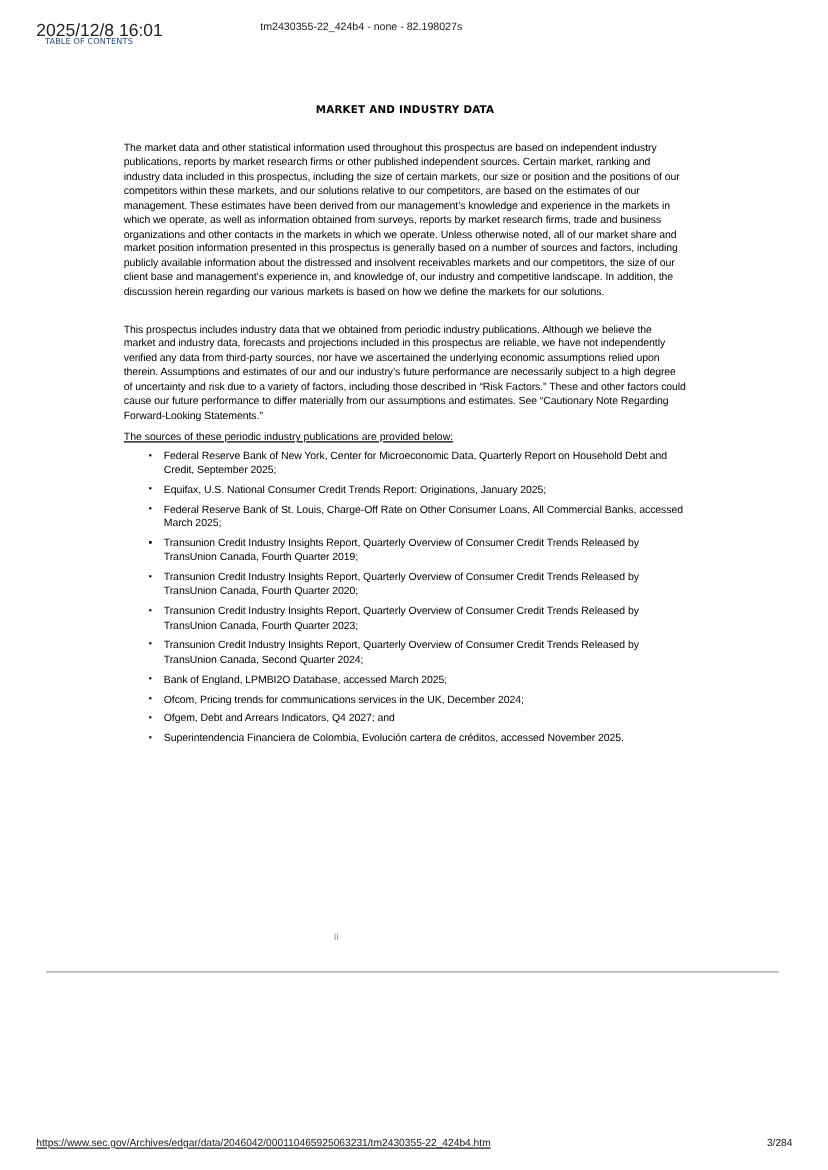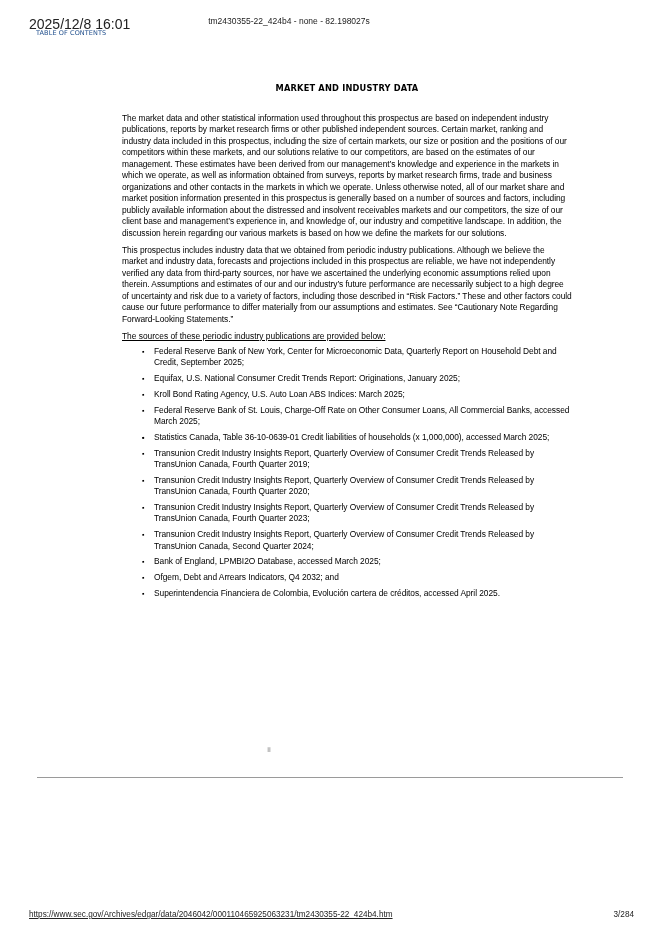--- a/index.html
+++ b/index.html
@@ -36,40 +36,40 @@
       left: 36px;
       top: 29px;
       font-size: 6.5px;
       color: #1f4e8c;
       letter-spacing: 0.1px;
       text-decoration: none;
       font-family: "DejaVu Sans", sans-serif;
     }
     .content {
       position: absolute;
-      left: 122px;
+      left: 99px;
       top: 83px;
       width: 450px;
     }
     .section-title {
       text-align: center;
       font-weight: bold;
       font-size: 8.6px;
       letter-spacing: 0.2px;
       margin: 0 0 20px 0;
       font-family: "DejaVu Sans", sans-serif;
       transform: scaleX(0.96);
     }
     .para {
       font-size: 8.4px;
       line-height: 11.45px;
       margin: 0 0 6px 0;
       letter-spacing: -0.05px;
     }
-    .para.first { margin-bottom: 6px; }
+    .para.first { margin-bottom: 19px; }
     .sources-intro {
       font-size: 8.4px;
       line-height: 11.45px;
       margin: 0 0 3px 0;
       text-decoration: underline;
     }
     ul.sources {
       list-style: none;
       margin: 0;
       padding: 0;
@@ -133,31 +133,31 @@
   <div class="section-title">MARKET AND INDUSTRY DATA</div>
 
   <p class="para first">The market data and other statistical information used throughout this prospectus are based on independent industry publications, reports by market research firms or other published independent sources. Certain market, ranking and industry data included in this prospectus, including the size of certain markets, our size or position and the positions of our competitors within these markets, and our solutions relative to our competitors, are based on the estimates of our management. These estimates have been derived from our management’s knowledge and experience in the markets in which we operate, as well as information obtained from surveys, reports by market research firms, trade and business organizations and other contacts in the markets in which we operate. Unless otherwise noted, all of our market share and market position information presented in this prospectus is generally based on a number of sources and factors, including publicly available information about the distressed and insolvent receivables markets and our competitors, the size of our client base and management’s experience in, and knowledge of, our industry and competitive landscape. In addition, the discussion herein regarding our various markets is based on how we define the markets for our solutions.</p>
   <p class="para">This prospectus includes industry data that we obtained from periodic industry publications. Although we believe the market and industry data, forecasts and projections included in this prospectus are reliable, we have not independently verified any data from third-party sources, nor have we ascertained the underlying economic assumptions relied upon therein. Assumptions and estimates of our and our industry’s future performance are necessarily subject to a high degree of uncertainty and risk due to a variety of factors, including those described in “Risk Factors.” These and other factors could cause our future performance to differ materially from our assumptions and estimates. See “Cautionary Note Regarding Forward-Looking Statements.”</p>
 
   <p class="sources-intro">The sources of these periodic industry publications are provided below:</p>
 
   <ul class="sources">
     <li><span class="bullet">▪</span><span>Federal Reserve Bank of New York, Center for Microeconomic Data, Quarterly Report on Household Debt and Credit, September 2025;</span></li>
     <li><span class="bullet">▪</span><span>Equifax, U.S. National Consumer Credit Trends Report: Originations, January 2025;</span></li>
-    <li><span class="bullet">▪</span><span>Kroll Bond Rating Agency, U.S. Auto Loan ABS Indices: March 2025;</span></li>
     <li><span class="bullet">▪</span><span>Federal Reserve Bank of St. Louis, Charge-Off Rate on Other Consumer Loans, All Commercial Banks, accessed March 2025;</span></li>
     <li><span class="bullet">▪</span></li>
-    <li><span class="bullet">▪</span><span>Statistics Canada, Table 36-10-0639-01 Credit liabilities of households (x 1,000,000), accessed March 2025;</span></li>
+    <li><span class="bullet">▪</span></li>
     <li><span class="bullet">▪</span><span>Transunion Credit Industry Insights Report, Quarterly Overview of Consumer Credit Trends Released by TransUnion Canada, Fourth Quarter 2019;</span></li>
     <li><span class="bullet">▪</span><span>Transunion Credit Industry Insights Report, Quarterly Overview of Consumer Credit Trends Released by TransUnion Canada, Fourth Quarter 2020;</span></li>
     <li><span class="bullet">▪</span><span>Transunion Credit Industry Insights Report, Quarterly Overview of Consumer Credit Trends Released by TransUnion Canada, Fourth Quarter 2023;</span></li>
     <li><span class="bullet">▪</span><span>Transunion Credit Industry Insights Report, Quarterly Overview of Consumer Credit Trends Released by TransUnion Canada, Second Quarter 2024;</span></li>
     <li><span class="bullet">▪</span><span>Bank of England, LPMBI2O Database, accessed March 2025;</span></li>
-    <li><span class="bullet">▪</span><span>Ofgem, Debt and Arrears Indicators, Q4 2032; and</span></li>
-    <li><span class="bullet">▪</span><span>Superintendencia Financiera de Colombia, Evolución cartera de créditos, accessed April 2025.</span></li>
+    <li><span class="bullet">▪</span><span>Ofcom, Pricing trends for communications services in the UK, December 2024;</span></li>
+    <li><span class="bullet">▪</span><span>Ofgem, Debt and Arrears Indicators, Q4 2027; and</span></li>
+    <li><span class="bullet">▪</span><span>Superintendencia Financiera de Colombia, Evolución cartera de créditos, accessed November 2025.</span></li>
   </ul>
 </div>
 
 <div class="page-number">ii</div>
 <div class="page-rule"></div>
 
 <div class="print-footer-url">https://www.sec.gov/Archives/edgar/data/2046042/000110465925063231/tm2430355-22_424b4.htm</div>
 <div class="print-footer-page">3/284</div>
 
 </body></html>

